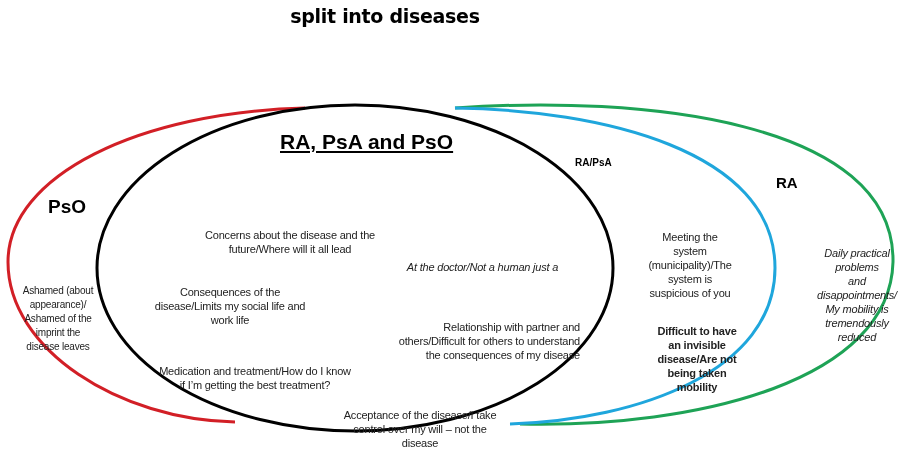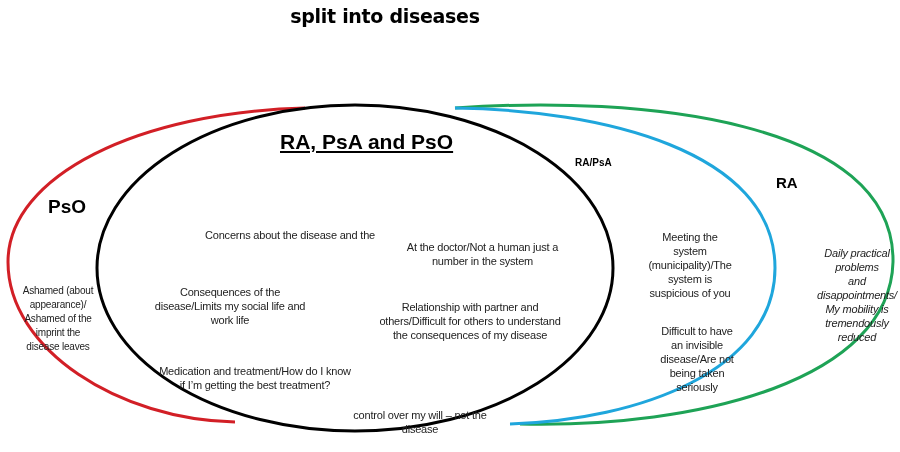--- a/index.html
+++ b/index.html
@@ -35,57 +35,58 @@
 <div class="concept" style="left:8px; top:236px; width:100px; font-size:10px;">
     <div>Ashamed (about</div>
     <div>appearance)/</div>
     <div>Ashamed of the</div>
     <div>imprint the</div>
     <div>disease leaves</div>
   </div>
 
 <div class="concept" style="left:170px; top:180px; width:240px;">
     <div>Concerns about the disease and the</div>
+    <div>future/Where will it all lead</div>
   </div>
-<div class="concept" style="left:400px; top:192px; width:165px;">
+<div class="concept" style="left:400px; top:212px; width:165px;font-style:italic;">
     <div>At the doctor/Not a human just a</div>
-    <div>number in the system</div>
   </div>
 <div class="concept" style="left:140px; top:237px; width:180px;">
     <div>Consequences of the</div>
     <div>disease/Limits my social life and</div>
     <div>work life</div>
   </div>
-<div class="concept" style="left:360px; top:252px; width:220px;">
+<div class="concept" style="left:360px; top:272px; width:220px;text-align:right;">
     <div>Relationship with partner and</div>
     <div>others/Difficult for others to understand</div>
     <div>the consequences of my disease</div>
   </div>
 <div class="concept" style="left:140px; top:316px; width:230px;">
     <div>Medication and treatment/How do I know</div>
     <div>if I’m getting the best treatment?</div>
   </div>
 <div class="concept" style="left:330px; top:360px; width:180px;">
+    <div>Acceptance of the disease/I take</div>
     <div>control over my will – not the</div>
     <div>disease</div>
   </div>
 
 <div class="concept" style="left:640px; top:182px; width:100px;">
     <div>Meeting the</div>
     <div>system</div>
     <div>(municipality)/The</div>
     <div>system is</div>
     <div>suspicious of you</div>
   </div>
-<div class="concept" style="left:652px; top:276px; width:90px;">
+<div class="concept" style="left:652px; top:276px; width:90px;font-weight:bold;">
     <div>Difficult to have</div>
     <div>an invisible</div>
     <div>disease/Are not</div>
     <div>being taken</div>
-    <div>seriously</div>
+    <div>mobility</div>
   </div>
 
 <div class="concept" style="left:809px; top:198px; width:96px;font-style:italic;">
     <div>Daily practical</div>
     <div>problems</div>
     <div>and</div>
     <div>disappointments/</div>
     <div>My  mobility is</div>
     <div>tremendously</div>
     <div>reduced</div>

